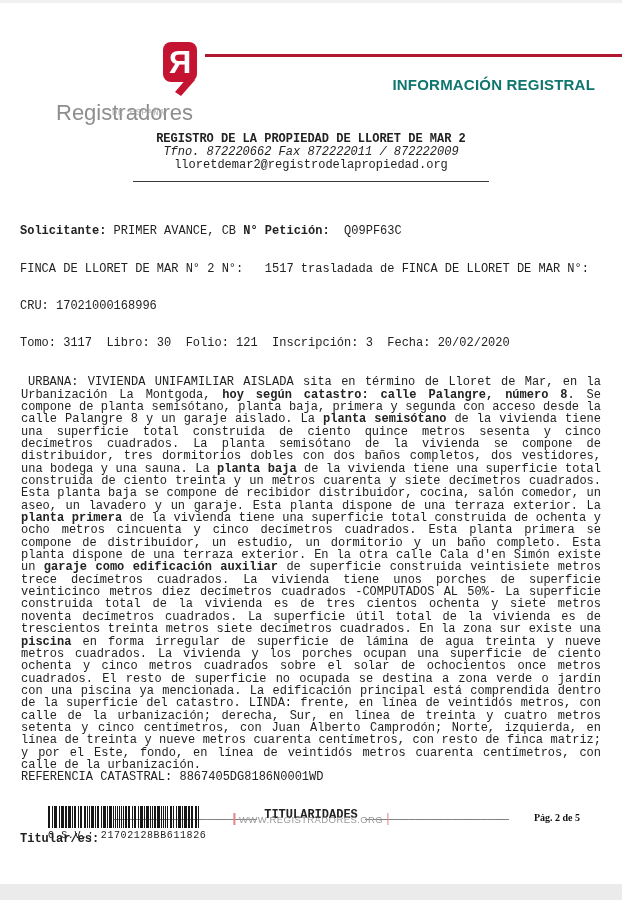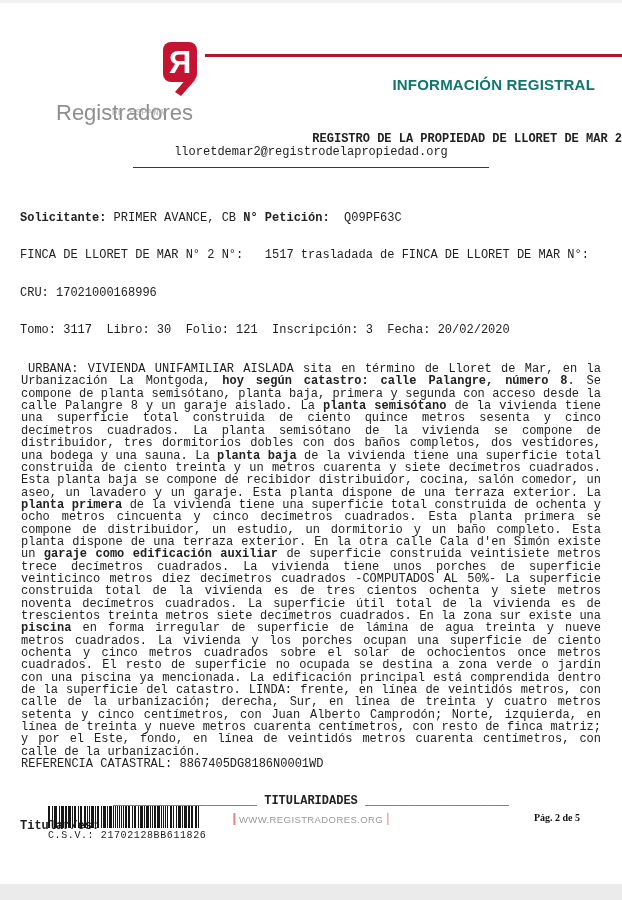--- a/index.html
+++ b/index.html
@@ -14,21 +14,21 @@
              font-size:22px;color:#8e8e8e;letter-spacing:0px;}
   .logo-sub{position:absolute;left:112px;top:108px;font-family:Liberation Mono, monospace;
             font-size:8.5px;color:#aaaaaa;letter-spacing:0.8px;}
   .red-line{position:absolute;left:205px;right:0;top:54px;height:2.5px;background:#b01730;}
   .info-title{position:absolute;right:27px;top:76px;font-family:"Liberation Sans",sans-serif;
               font-weight:bold;font-size:15px;color:#0f766e;letter-spacing:0.2px;}
 
   
   .content{position:absolute;top:0;left:0;right:0;}
   .office{margin-top:133px;text-align:center;font-size:12px;line-height:13.2px;}
-  .office .name{font-weight:bold;text-align:right;}
+  .office .name{font-weight:bold;}
   .office .it{font-style:italic;}
   .sep-line{width:356px;margin:7px auto 0;border-bottom:1.6px solid #3a3a3a;height:1px;}
 
   
   .request{margin:19px 20px 0 20px;font-size:12px;line-height:12.4px;white-space:pre-wrap;}
   .request div{white-space:pre-wrap;}
 
   .section-heading{text-align:center;font-size:12px;line-height:12.4px;margin-top:1px;}
   .section-heading b{font-weight:bold;}
   .section-heading .us{color:#333;}
@@ -71,20 +71,21 @@
   </div>
   <div class="logo-word">Registradores</div>
   <div class="logo-sub">DE ESPAÑA</div>
   <div class="red-line"></div>
   <div class="info-title">INFORMACIÓN REGISTRAL</div>
 
   <div class="content">
 
     <div class="office">
       <div class="name">REGISTRO DE LA PROPIEDAD DE LLORET DE MAR 2</div>
+      <div class="it">Tfno. 872220662  Fax 872222011 / 872222009</div>
       <div>lloretdemar2@registrodelapropiedad.org</div>
     </div>
     <div class="sep-line"></div>
 
     <div class="request">
       <div><b>Solicitante:</b><span> PRIMER AVANCE, CB </span><b>N° Petición:</b><span>  Q09PF63C</span></div>
       <div>FINCA DE LLORET DE MAR N° 2 N°:   1517 trasladada de FINCA DE LLORET DE MAR N°:</div>
       <div>CRU: 17021000168996</div>
       <div>Tomo: 3117  Libro: 30  Folio: 121  Inscripción: 3  Fecha: 20/02/2020</div>
     </div>

